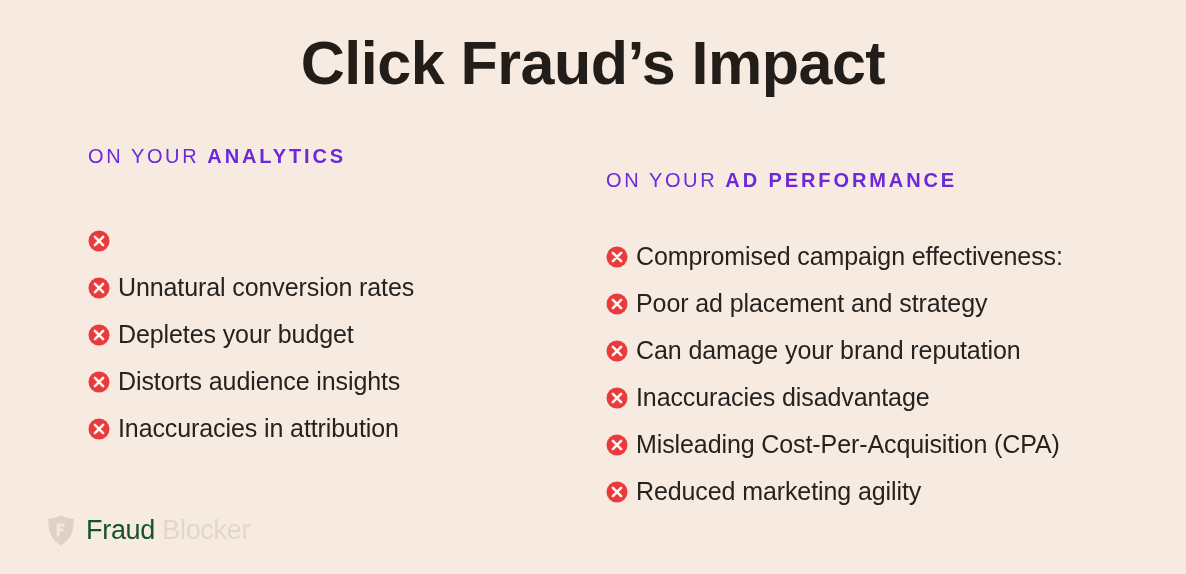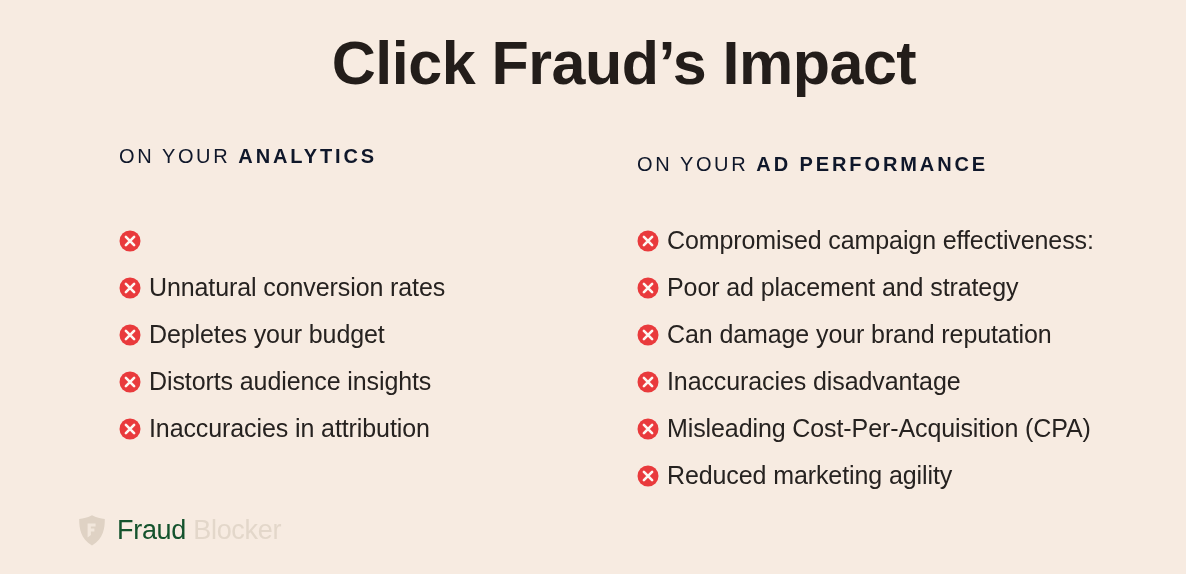--- a/index.html
+++ b/index.html
@@ -15,21 +15,20 @@
     background: #f7ebe1;
     font-family: "Liberation Sans", sans-serif;
     position: relative;
   }
 
   .slide {
     position: relative;
     width: 1088px;
     height: 574px;
     background: #f7ebe1;
-    margin-left: 31px;
   }
 
   
   .slide-title {
     position: absolute;
     left: 0;
     top: 27px;
     width: 1186px;
     text-align: center;
     font-size: 61px;
@@ -39,26 +38,26 @@
     line-height: 1.2;
     white-space: nowrap;
   }
 
   
   .column {
     position: absolute;
   }
 
   .column-analytics { left: 88px;  top: 146px; width: 510px; }
-  .column-adperf    { left: 606px; top: 154px; width: 545px; }
+  .column-adperf    { left: 606px; top: 170px; width: 545px; }
 
   .column-heading {
     font-size: 20px;
     letter-spacing: 2.6px;
-    color: #0f172a;
+    color: #6d28d9;
     white-space: nowrap;
     line-height: 1;
     margin-bottom: 0;
   }
   .column-heading .prefix {
     font-weight: 400;
   }
   .column-heading .emphasis {
     font-weight: 700;
     letter-spacing: 2.9px;

